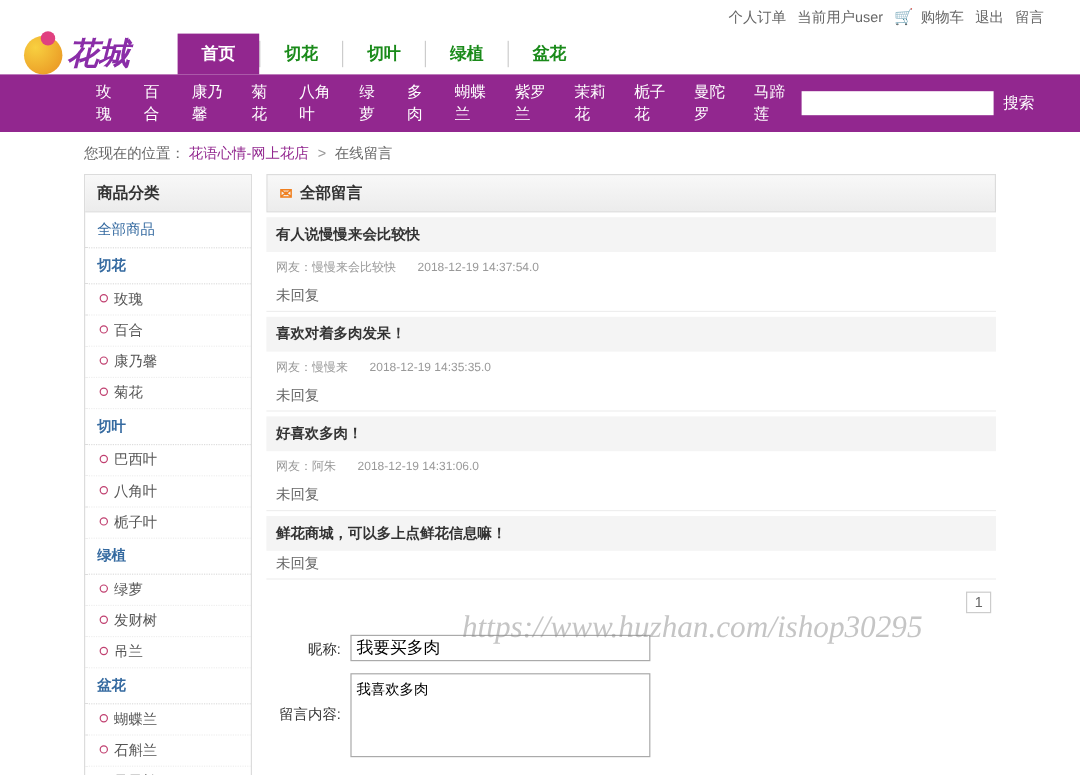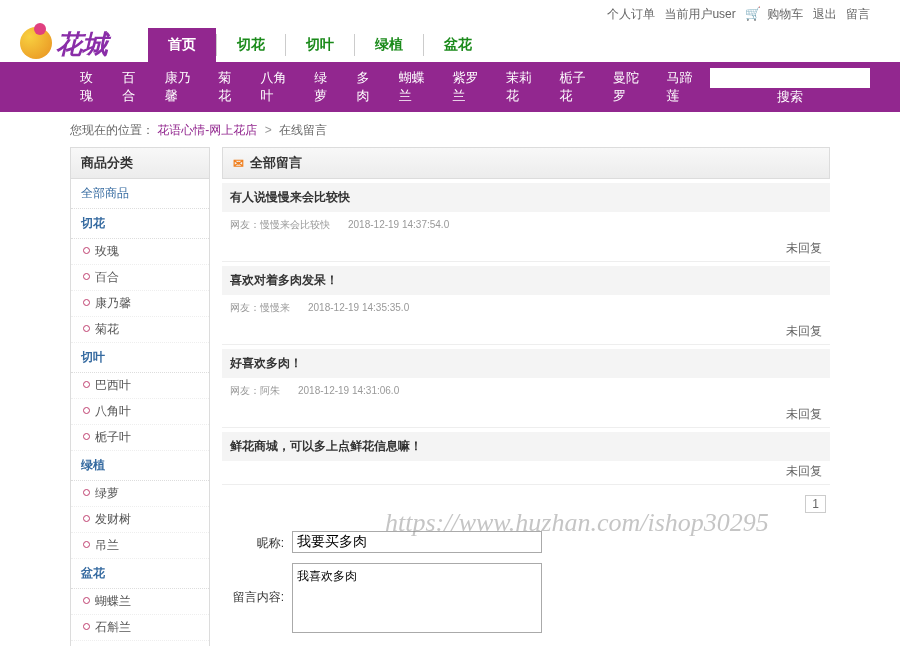--- a/index.html
+++ b/index.html
@@ -7,34 +7,34 @@
     a { text-decoration: none; cursor: pointer; }
     .container { width: 900px; margin: 0 auto; }
     
     
     .topbar { text-align: right; padding: 6px 30px 4px 0; font-size: 12px; color: #666; }
     .topbar span, .topbar a { margin-left: 6px; color: #666; }
     .cart-icon { color: #f08020; font-size: 13px; }
     
     
     .logo-row { display: flex; align-items: flex-end; padding: 0 20px; }
-    .logo { display: flex; align-items: flex-start; gap: 4px; }
+    .logo { display: flex; align-items: flex-end; gap: 4px; }
     .logo-flower { width: 32px; height: 32px; border-radius: 50%; background: radial-gradient(circle at 30% 30%, #f8d040, #e89020); position: relative; }
     .logo-flower::before { content: ""; position: absolute; width: 12px; height: 12px; background: #e04080; border-radius: 50%; top: -4px; left: 14px; }
     .logo-text { font-size: 26px; font-style: italic; color: #8a2da8; font-weight: bold; font-family: "KaiTi", serif; }
     .main-nav { display: flex; margin-left: 40px; justify-content: space-between; }
     .main-nav .tab { padding: 8px 20px; color: #1a8a1a; font-size: 14px; font-weight: bold; position: relative; }
     .main-nav .tab.active { background: #92278f; color: #fff; }
     .main-nav .sep { width: 1px; background: #ccc; margin: 6px 0; }
     
     
     .menubar { background: #92278f; padding: 6px 10px; display: flex; align-items: center; }
     .menubar .menu-items { display: flex; flex: 1; padding-left: 60px; }
     .menubar .menu-items a { color: #fff; padding: 0 10px; font-size: 13px; }
-    .search-box { display: flex; align-items: center; margin-right: 20px; flex-direction: column; }
+    .search-box { display: flex; align-items: center; margin-right: 20px; }
     .search-input { width: 160px; height: 20px; border: none; padding: 0 4px; font-size: 12px; }
     .search-btn { background: transparent; color: #fff; border: none; padding: 0 8px; font-size: 13px; cursor: pointer; }
     
     
     .breadcrumb { padding: 10px 20px 8px 70px; font-size: 12px; color: #666; }
     .breadcrumb a { color: #92278f; }
     .breadcrumb .sep { color: #999; margin: 0 4px; }
     .breadcrumb .current { color: #666; }
     
     
@@ -50,21 +50,21 @@
     
     
     .content { flex: 1; }
     .section-header { background: linear-gradient(#f8f8f8, #ececec); border: 1px solid #dcdcdc; padding: 6px 10px; display: flex; align-items: center; gap: 6px; font-size: 13px; font-weight: bold; }
     .msg-icon { color: #f08020; font-size: 13px; }
     
     .msg-item { border-bottom: 1px solid #eee; padding-bottom: 0; margin-bottom: 4px; }
     .msg-title { background: #f4f4f4; padding: 6px 8px; font-size: 12px; font-weight: bold; color: #333; margin-top: 4px; }
     .msg-meta { padding: 6px 8px; color: #999; font-size: 10px; }
     .msg-meta span { margin-right: 18px; }
-    .msg-reply { padding: 2px 8px 4px; color: #666; font-size: 12px; text-align: right; }
+    .msg-reply { padding: 2px 8px 4px; color: #666; font-size: 12px; }
     
     .pager { text-align: right; padding: 8px 4px; color: #666; }
     .pager span { border: 1px solid #ccc; padding: 1px 6px; font-size: 12px; }
     
     
     .form { margin-top: 12px; }
     .form-row { display: flex; margin-bottom: 10px; }
     .form-label { width: 70px; text-align: right; padding-right: 8px; padding-top: 4px; color: #333; font-size: 12px; }
     .form-input { width: 250px; height: 22px; border: 1px solid #aaa; padding: 0 4px; font-size: 14px; }
     .form-textarea { width: 250px; height: 70px; border: 1px solid #aaa; padding: 4px; font-size: 12px; resize: none; font-family: inherit; }

